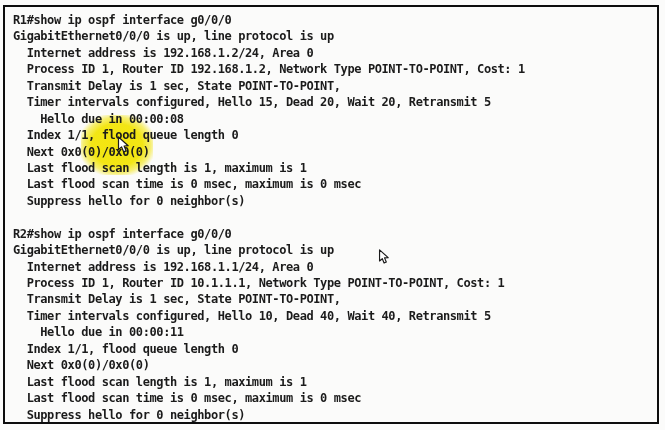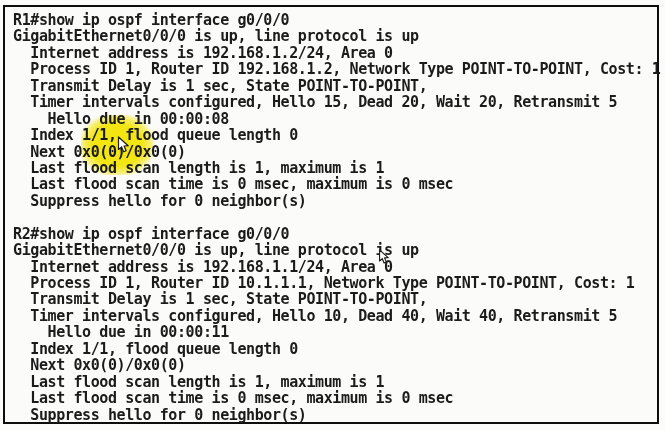--- a/index.html
+++ b/index.html
@@ -28,21 +28,21 @@
   }
   .term {
     position: absolute;
     left: 8px;
     top: 5px;
     right: 2px;
     bottom: 2px;
     margin: 0;
     z-index: 2;
     font-family: "DejaVu Sans Mono", "Liberation Mono", monospace;
-    font-size: 15px;
+    font-size: 12px;
     font-weight: bold;
     color: #1b1b1b;
     letter-spacing: -0.4px;
   }
   .line {
     height: 16.45px;
     line-height: 16.45px;
     white-space: pre;
   }
   .highlight-blob {

